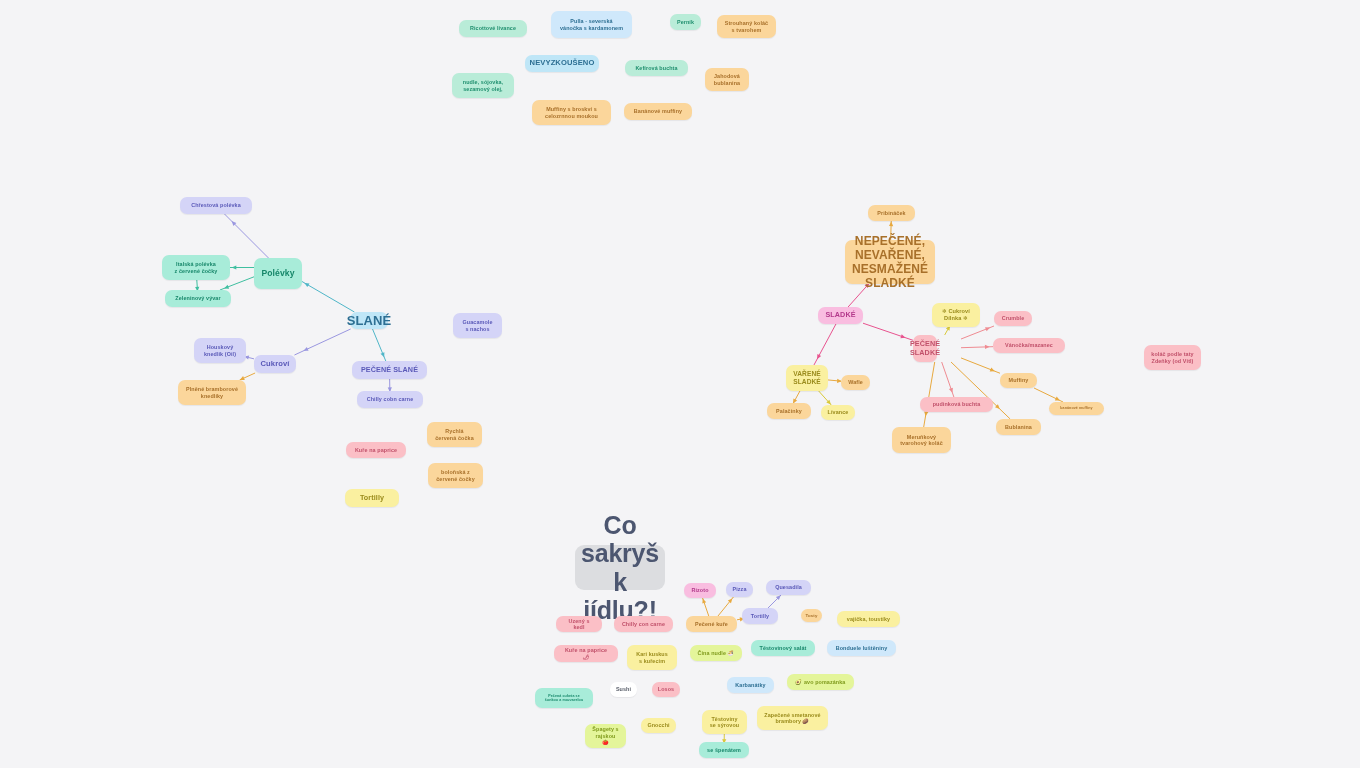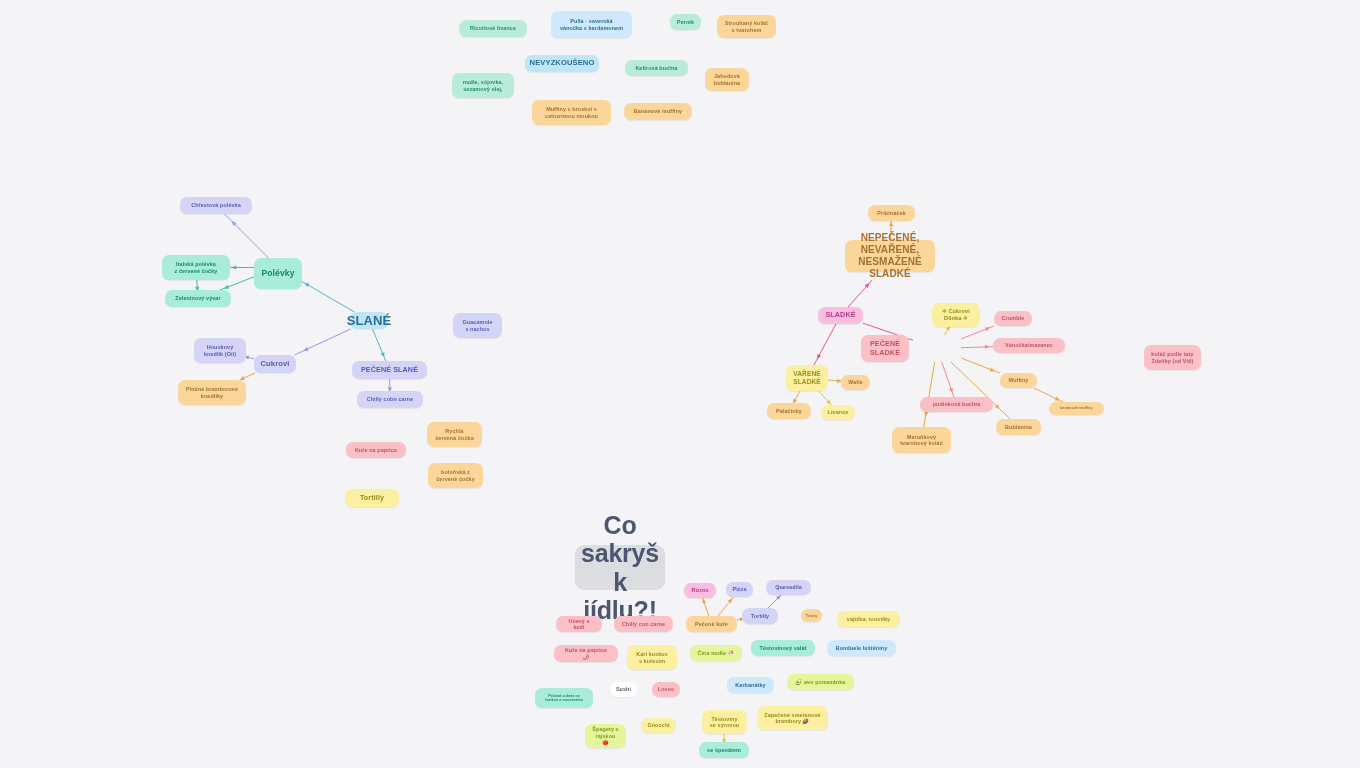--- a/index.html
+++ b/index.html
@@ -142,28 +142,28 @@
 knedlíky</div>
     <div class="node" style="left: 352px; top: 361px; width: 75px; height: 18px; background: rgb(212, 212, 247); color: rgb(90, 89, 184); font-size: 7.2px;">PEČENÉ SLANÉ</div>
     <div class="node" style="left: 357px; top: 391px; width: 66px; height: 17px; background: rgb(212, 212, 247); color: rgb(90, 89, 184); font-size: 5.4px;">Chilly cobn carne</div>
     <div class="node" style="left: 427px; top: 422px; width: 55px; height: 25px; background: rgb(251, 214, 155); color: rgb(168, 112, 42); font-size: 5.4px;">Rychlá
 červená čočka</div>
     <div class="node" style="left: 346px; top: 442px; width: 60px; height: 16px; background: rgb(251, 191, 198); color: rgb(193, 80, 106); font-size: 5.4px;">Kuře na paprice</div>
     <div class="node" style="left: 428px; top: 463px; width: 55px; height: 25px; background: rgb(251, 214, 155); color: rgb(168, 112, 42); font-size: 5.4px;">boloňská z
 červené čočky</div>
     <div class="node" style="left: 345px; top: 489px; width: 54px; height: 18px; background: rgb(250, 240, 160); color: rgb(154, 139, 28); font-size: 7.2px;">Tortilly</div>
     <div class="node" style="left: 868px; top: 205px; width: 47px; height: 16px; background: rgb(251, 214, 155); color: rgb(168, 112, 42); font-size: 5.4px;">Pribináček</div>
-    <div class="node" style="left: 845px; top: 240px; width: 90px; height: 32px; background: rgb(251, 214, 155); color: rgb(168, 112, 42); font-size: 10px;">NEPEČENÉ,
+    <div class="node" style="left: 845px; top: 240px; width: 90px; height: 44px; background: rgb(251, 214, 155); color: rgb(168, 112, 42); font-size: 12px;">NEPEČENÉ,
 NEVAŘENÉ,
 NESMAŽENÉ SLADKÉ</div>
     <div class="node" style="left: 818px; top: 307px; width: 45px; height: 17px; background: rgb(249, 189, 224); color: rgb(179, 57, 139); font-size: 7.2px;">SLADKÉ</div>
     <div class="node" style="left: 932px; top: 303px; width: 48px; height: 24px; background: rgb(250, 240, 160); color: rgb(154, 139, 28); font-size: 5.6px;">❄ Cukroví
 Dílnka ❄</div>
     <div class="node" style="left: 994px; top: 311px; width: 38px; height: 15px; background: rgb(251, 191, 198); color: rgb(193, 80, 106); font-size: 5.4px;">Crumble</div>
-    <div class="node" style="left: 861px; top: 335px; width: 48px; height: 27px; background: rgb(251, 191, 198); color: rgb(193, 80, 106); font-size: 7.2px;">PEČENÉ
+    <div class="node" style="left: 913px; top: 335px; width: 24px; height: 27px; background: rgb(251, 191, 198); color: rgb(193, 80, 106); font-size: 7.2px;">PEČENÉ
 SLADKÉ</div>
     <div class="node" style="left: 993px; top: 338px; width: 72px; height: 15px; background: rgb(251, 191, 198); color: rgb(193, 80, 106); font-size: 5.4px;">Vánočka/mazanec</div>
     <div class="node" style="left: 786px; top: 365px; width: 42px; height: 26px; background: rgb(250, 240, 160); color: rgb(154, 139, 28); font-size: 6.6px;">VAŘENÉ
 SLADKÉ</div>
     <div class="node" style="left: 841px; top: 375px; width: 29px; height: 15px; background: rgb(251, 214, 155); color: rgb(168, 112, 42); font-size: 5.4px;">Wafle</div>
     <div class="node" style="left: 1000px; top: 373px; width: 37px; height: 15px; background: rgb(251, 214, 155); color: rgb(168, 112, 42); font-size: 5.4px;">Muffiny</div>
     <div class="node" style="left: 767px; top: 403px; width: 44px; height: 16px; background: rgb(251, 214, 155); color: rgb(168, 112, 42); font-size: 5.4px;">Palačinky</div>
     <div class="node" style="left: 821px; top: 405px; width: 34px; height: 15px; background: rgb(250, 240, 160); color: rgb(154, 139, 28); font-size: 5.4px;">Lívance</div>
     <div class="node" style="left: 920px; top: 397px; width: 73px; height: 15px; background: rgb(251, 191, 198); color: rgb(193, 80, 106); font-size: 5.4px;">pudinková buchta</div>
     <div class="node" style="left: 1049px; top: 402px; width: 55px; height: 13px; background: rgb(251, 214, 155); color: rgb(168, 112, 42); font-size: 3.6px;">banánové muffiny</div>

